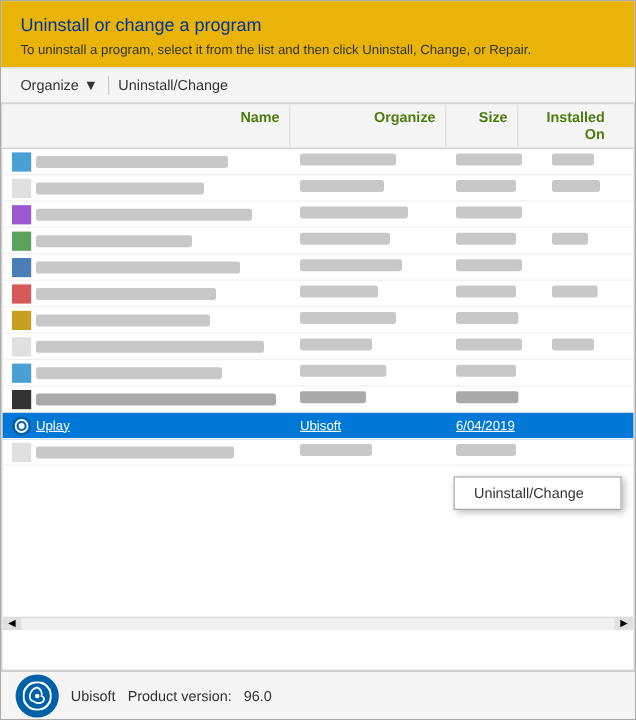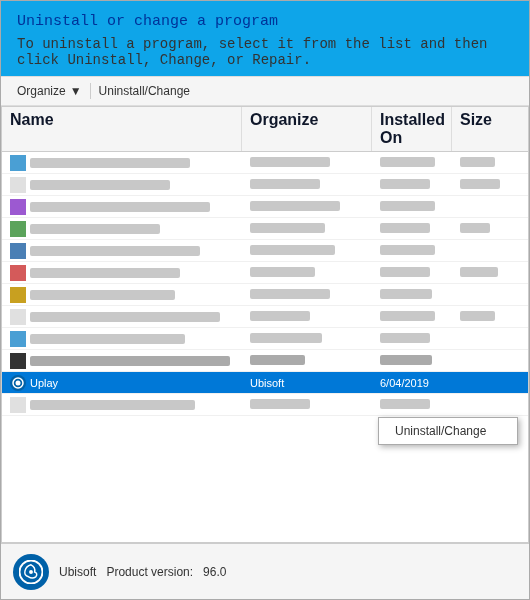--- a/index.html
+++ b/index.html
@@ -16,33 +16,32 @@
       width: 530px;
       height: 600px;
       background: #fff;
       display: flex;
       flex-direction: column;
       border: 1px solid #aaa;
     }
 
     .header {
       padding: 12px 12px 8px 16px;
-      background: #0ea5e9;
-      font-family: Liberation Mono, monospace;
+      background: #eab308;
     }
 
     .header-title {
       color: #003399;
       font-size: 15px;
       font-weight: 400;
       margin-bottom: 6px;
     }
 
     .header-subtitle {
-      font-size: 14px;
+      font-size: 11px;
       color: #333;
     }
 
     .toolbar {
       display: flex;
       align-items: center;
       padding: 4px 8px;
       background: #f5f5f5;
       border-top: 1px solid #ddd;
       border-bottom: 1px solid #ddd;
@@ -84,26 +83,27 @@
       z-index: 10;
     }
 
     .col-name { width: 240px; min-width: 240px; }
     .col-publisher { width: 130px; min-width: 130px; }
     .col-installed { width: 80px; min-width: 80px; }
     .col-size { width: 60px; min-width: 60px; }
 
     .th {
       padding: 4px 8px;
-      font-size: 16px;
+      font-size: 12px;
       font-weight: 600;
-      color: #0f172a;
+      color: #4d7c0f;
       border-right: 1px solid #ddd;
       cursor: pointer;
       user-select: none;
+      text-align: right;
     }
 
     .th:last-child { border-right: none; }
 
     .table-body {
       height: 390px;
       overflow-y: auto;
       overflow-x: hidden;
     }
 
@@ -115,20 +115,21 @@
       min-height: 22px;
     }
     .table-row.selected { background: #0078d7; color: #fff; }
 
     .td {
       padding: 2px 8px;
       font-size: 11px;
       overflow: hidden;
       white-space: nowrap;
       text-overflow: ellipsis;
+      text-decoration: underline;
     }
 
     .row-icon {
       width: 16px;
       height: 16px;
       margin-right: 4px;
       flex-shrink: 0;
     }
 
     .blurred-row {
@@ -165,21 +166,21 @@
     }
 
     .context-menu-item {
       padding: 6px 16px;
       font-size: 12px;
       cursor: pointer;
       color: #333;
     }
 
     .status-bar {
-      height: 56px;
+      height: 40px;
       background: #f5f5f5;
       border-top: 1px solid #ccc;
       display: flex;
       align-items: center;
       padding: 4px 12px;
       gap: 10px;
     }
 
     .status-icon {
       width: 36px;
@@ -246,22 +247,22 @@
     <button class="toolbar-btn">
       <span>Uninstall/Change</span>
     </button>
   </div>
 
   <div class="table-container">
 
     <div class="table-header">
       <div class="th col-name">Name</div>
       <div class="th col-publisher">Organize</div>
+      <div class="th col-size">Size</div>
       <div class="th col-installed">Installed On</div>
-      <div class="th col-size">Size</div>
     </div>
 
     <div class="table-body">
 
       <div class="table-row">
         <div class="td col-name">
           <div class="blurred-row">
             <div class="row-icon icon-color-1"></div>
             <span class="blur-text" style="width:160px;"></span>
           </div>

